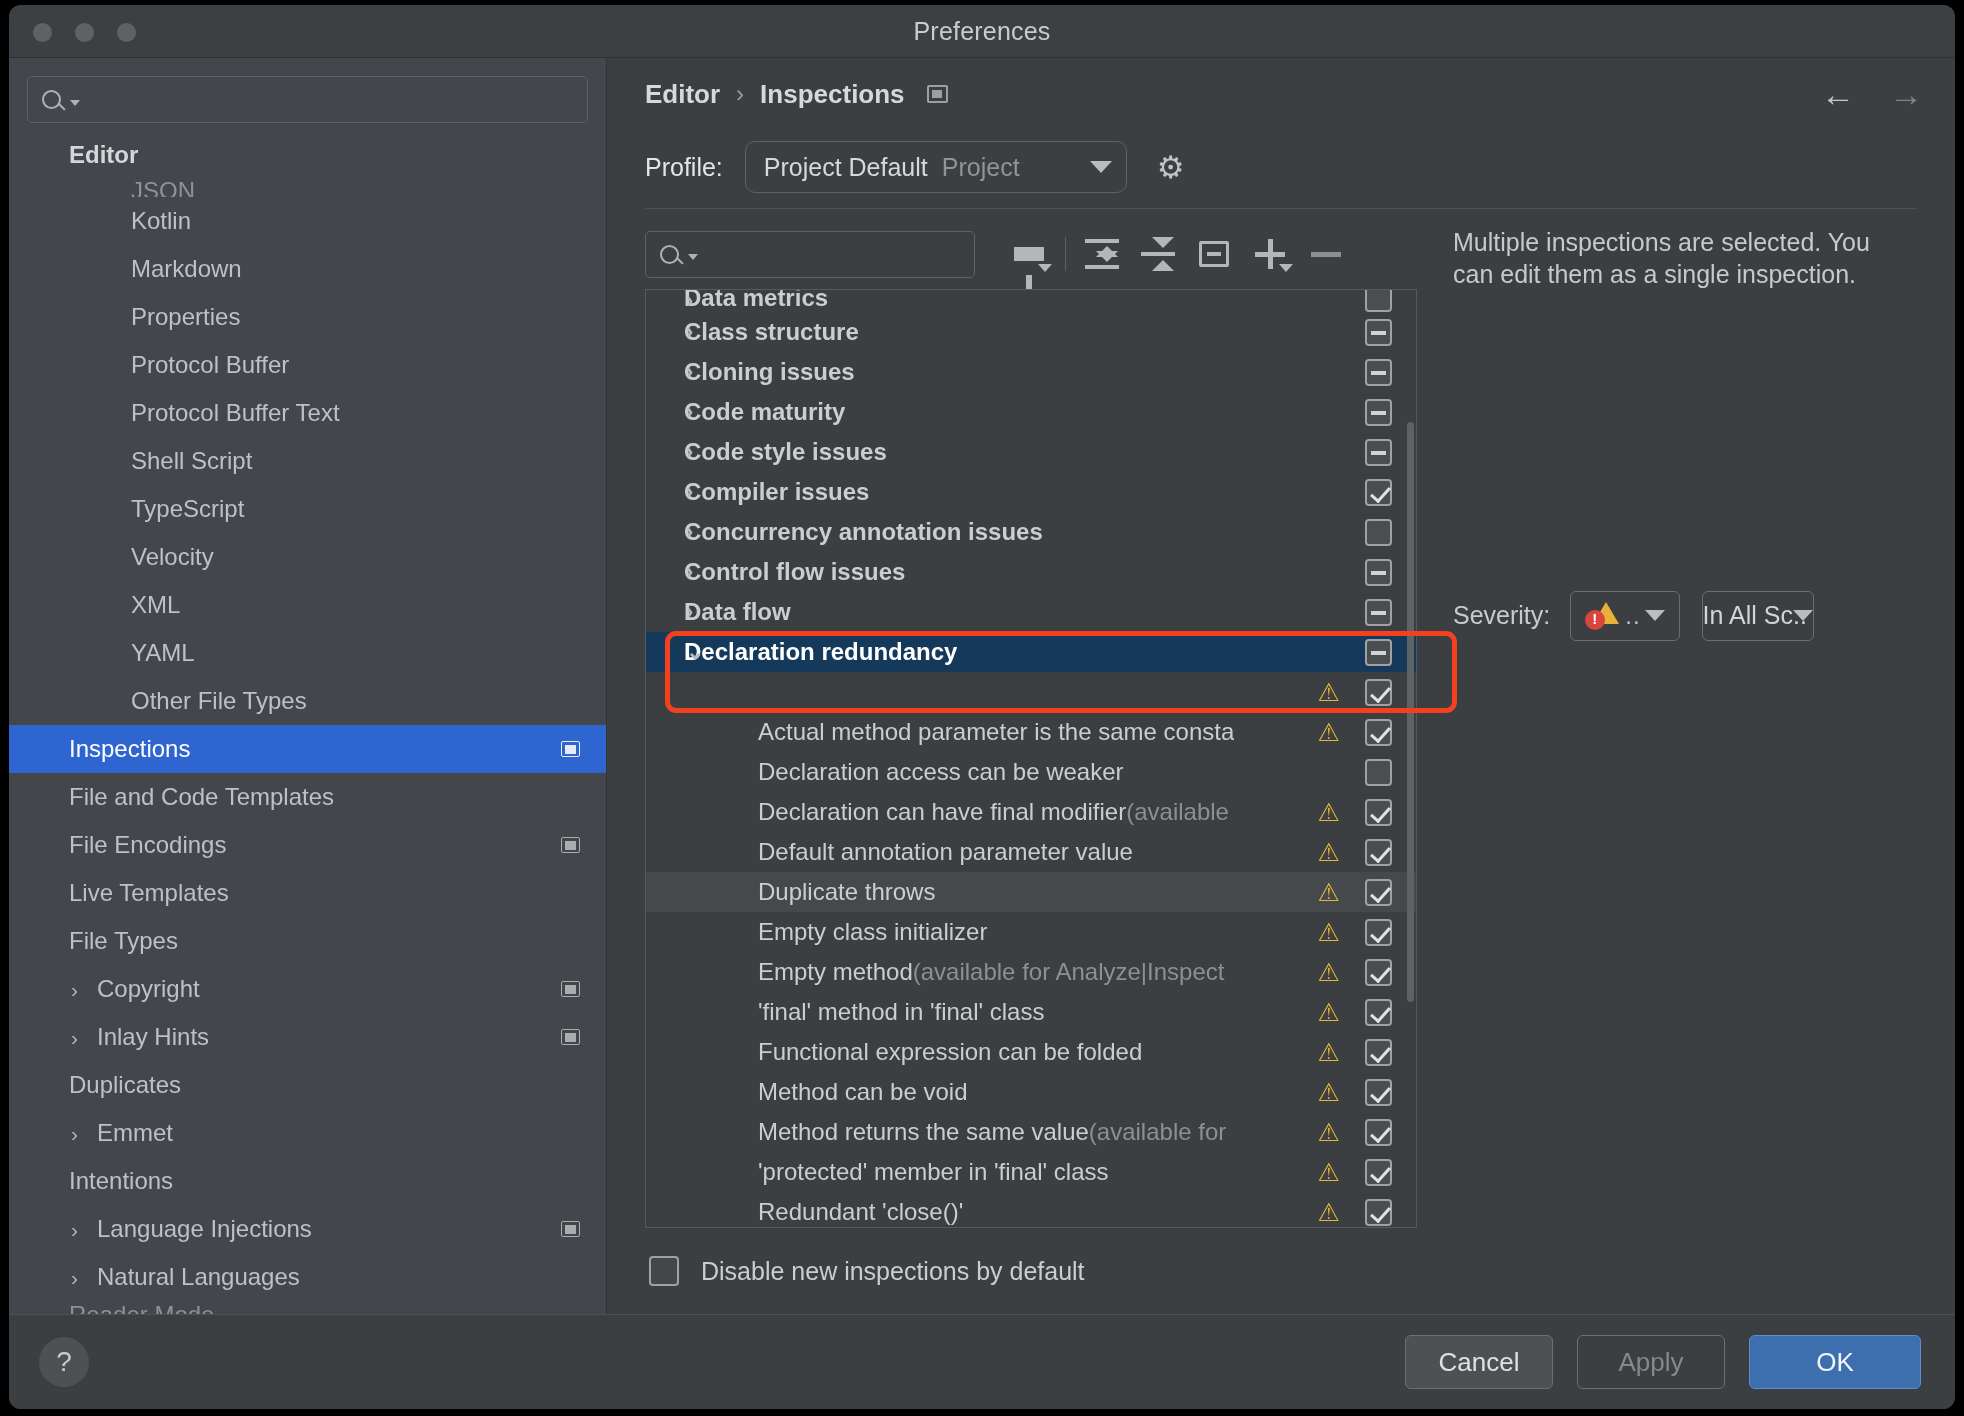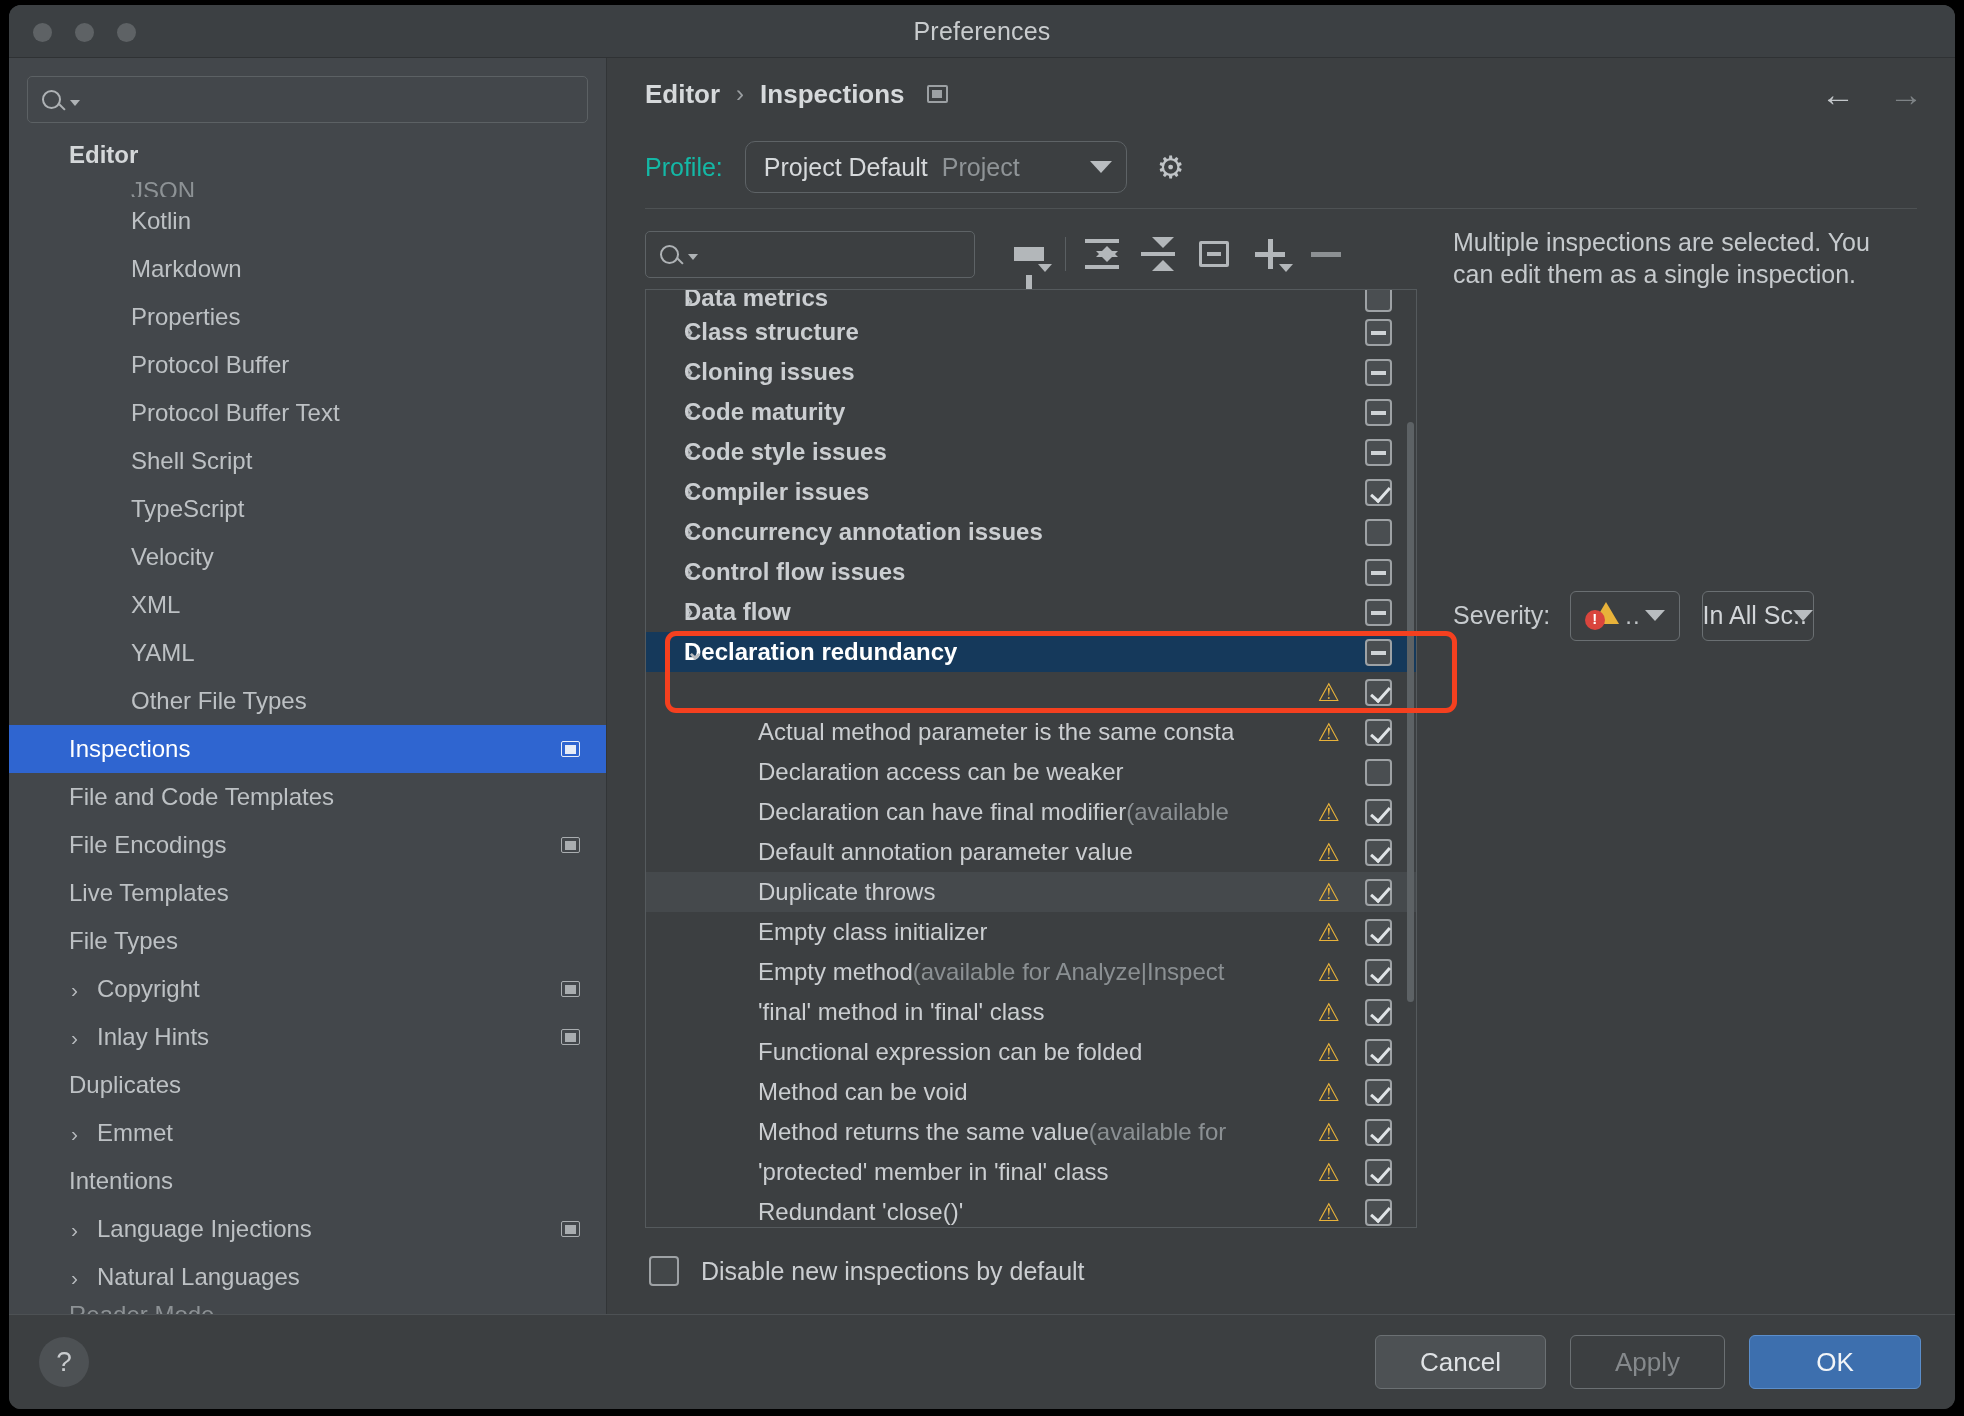--- a/index.html
+++ b/index.html
@@ -97,21 +97,21 @@
     margin-left: 22px; position: relative;
   }
   .crumb-badge:after {
     content: ""; position: absolute; left: 3.5px; top: 3px; right: 3.5px; bottom: 3px; background: #9ca0a3;
   }
   .nav-arrows { margin-left: auto; display: flex; gap: 34px; align-items: center; }
   .arr { font-size: 34px; line-height: 1; }
   .arr.back { color: #c3c7ca; }
   .arr.fwd { color: #7e8386; }
   .profilebar { height: 74px; display: flex; align-items: center; padding-left: 38px; }
-  .profile-label { color: #14b8a6; font-size: 25px; margin-right: 22px; }
+  .profile-label { color: #e5e5e5; font-size: 25px; margin-right: 22px; }
   .combo {
     width: 382px; height: 52px; border: 1px solid #5e6366; border-radius: 10px;
     background: #3c3f41; display: flex; align-items: center; padding: 0 14px 0 18px;
   }
   .combo .val { color: #d6d9db; font-size: 25px; }
   .combo .sub { color: #8f9497; font-size: 25px; margin-left: 14px; }
   .combo .dd {
     margin-left: auto; width: 0; height: 0;
     border-left: 11px solid transparent; border-right: 11px solid transparent;
     border-top: 12px solid #b9bdc0;
@@ -212,21 +212,21 @@
     height: 95px; flex: 0 0 95px; border-top: 1px solid #4d5154;
     display: flex; align-items: center; padding: 0 34px 0 30px; background: #3c3f41;
   }
   .help {
     width: 50px; height: 50px; border-radius: 50%; background: #4d5154;
     color: #c9cccf; font-size: 28px; display: flex; align-items: center; justify-content: center;
   }
   .btns { margin-left: auto; display: flex; gap: 24px; }
   .btn {
     min-width: 148px; height: 54px; border-radius: 6px; display: flex;
-    align-items: center; justify-content: center; font-size: 26px; padding: 0 44px;
+    align-items: center; justify-content: center; font-size: 26px; padding: 0 26px;
   }
   .btn.cancel { background: #4d5154; border: 1px solid #6b7073; color: #dfe2e5; }
   .btn.apply { background: #3c3f41; border: 1px solid #6b7073; color: #85898c; }
   .btn.ok { background: #3d6fae; border: 1px solid #5b8ecb; color: #f2f5f8; min-width: 172px; }
   
   .annot {
     position: absolute; left: 656px; top: 626px; width: 792px; height: 82px;
     border: 5px solid #f5401f; border-radius: 11px; pointer-events: none; z-index: 40;
   }
 </style>

